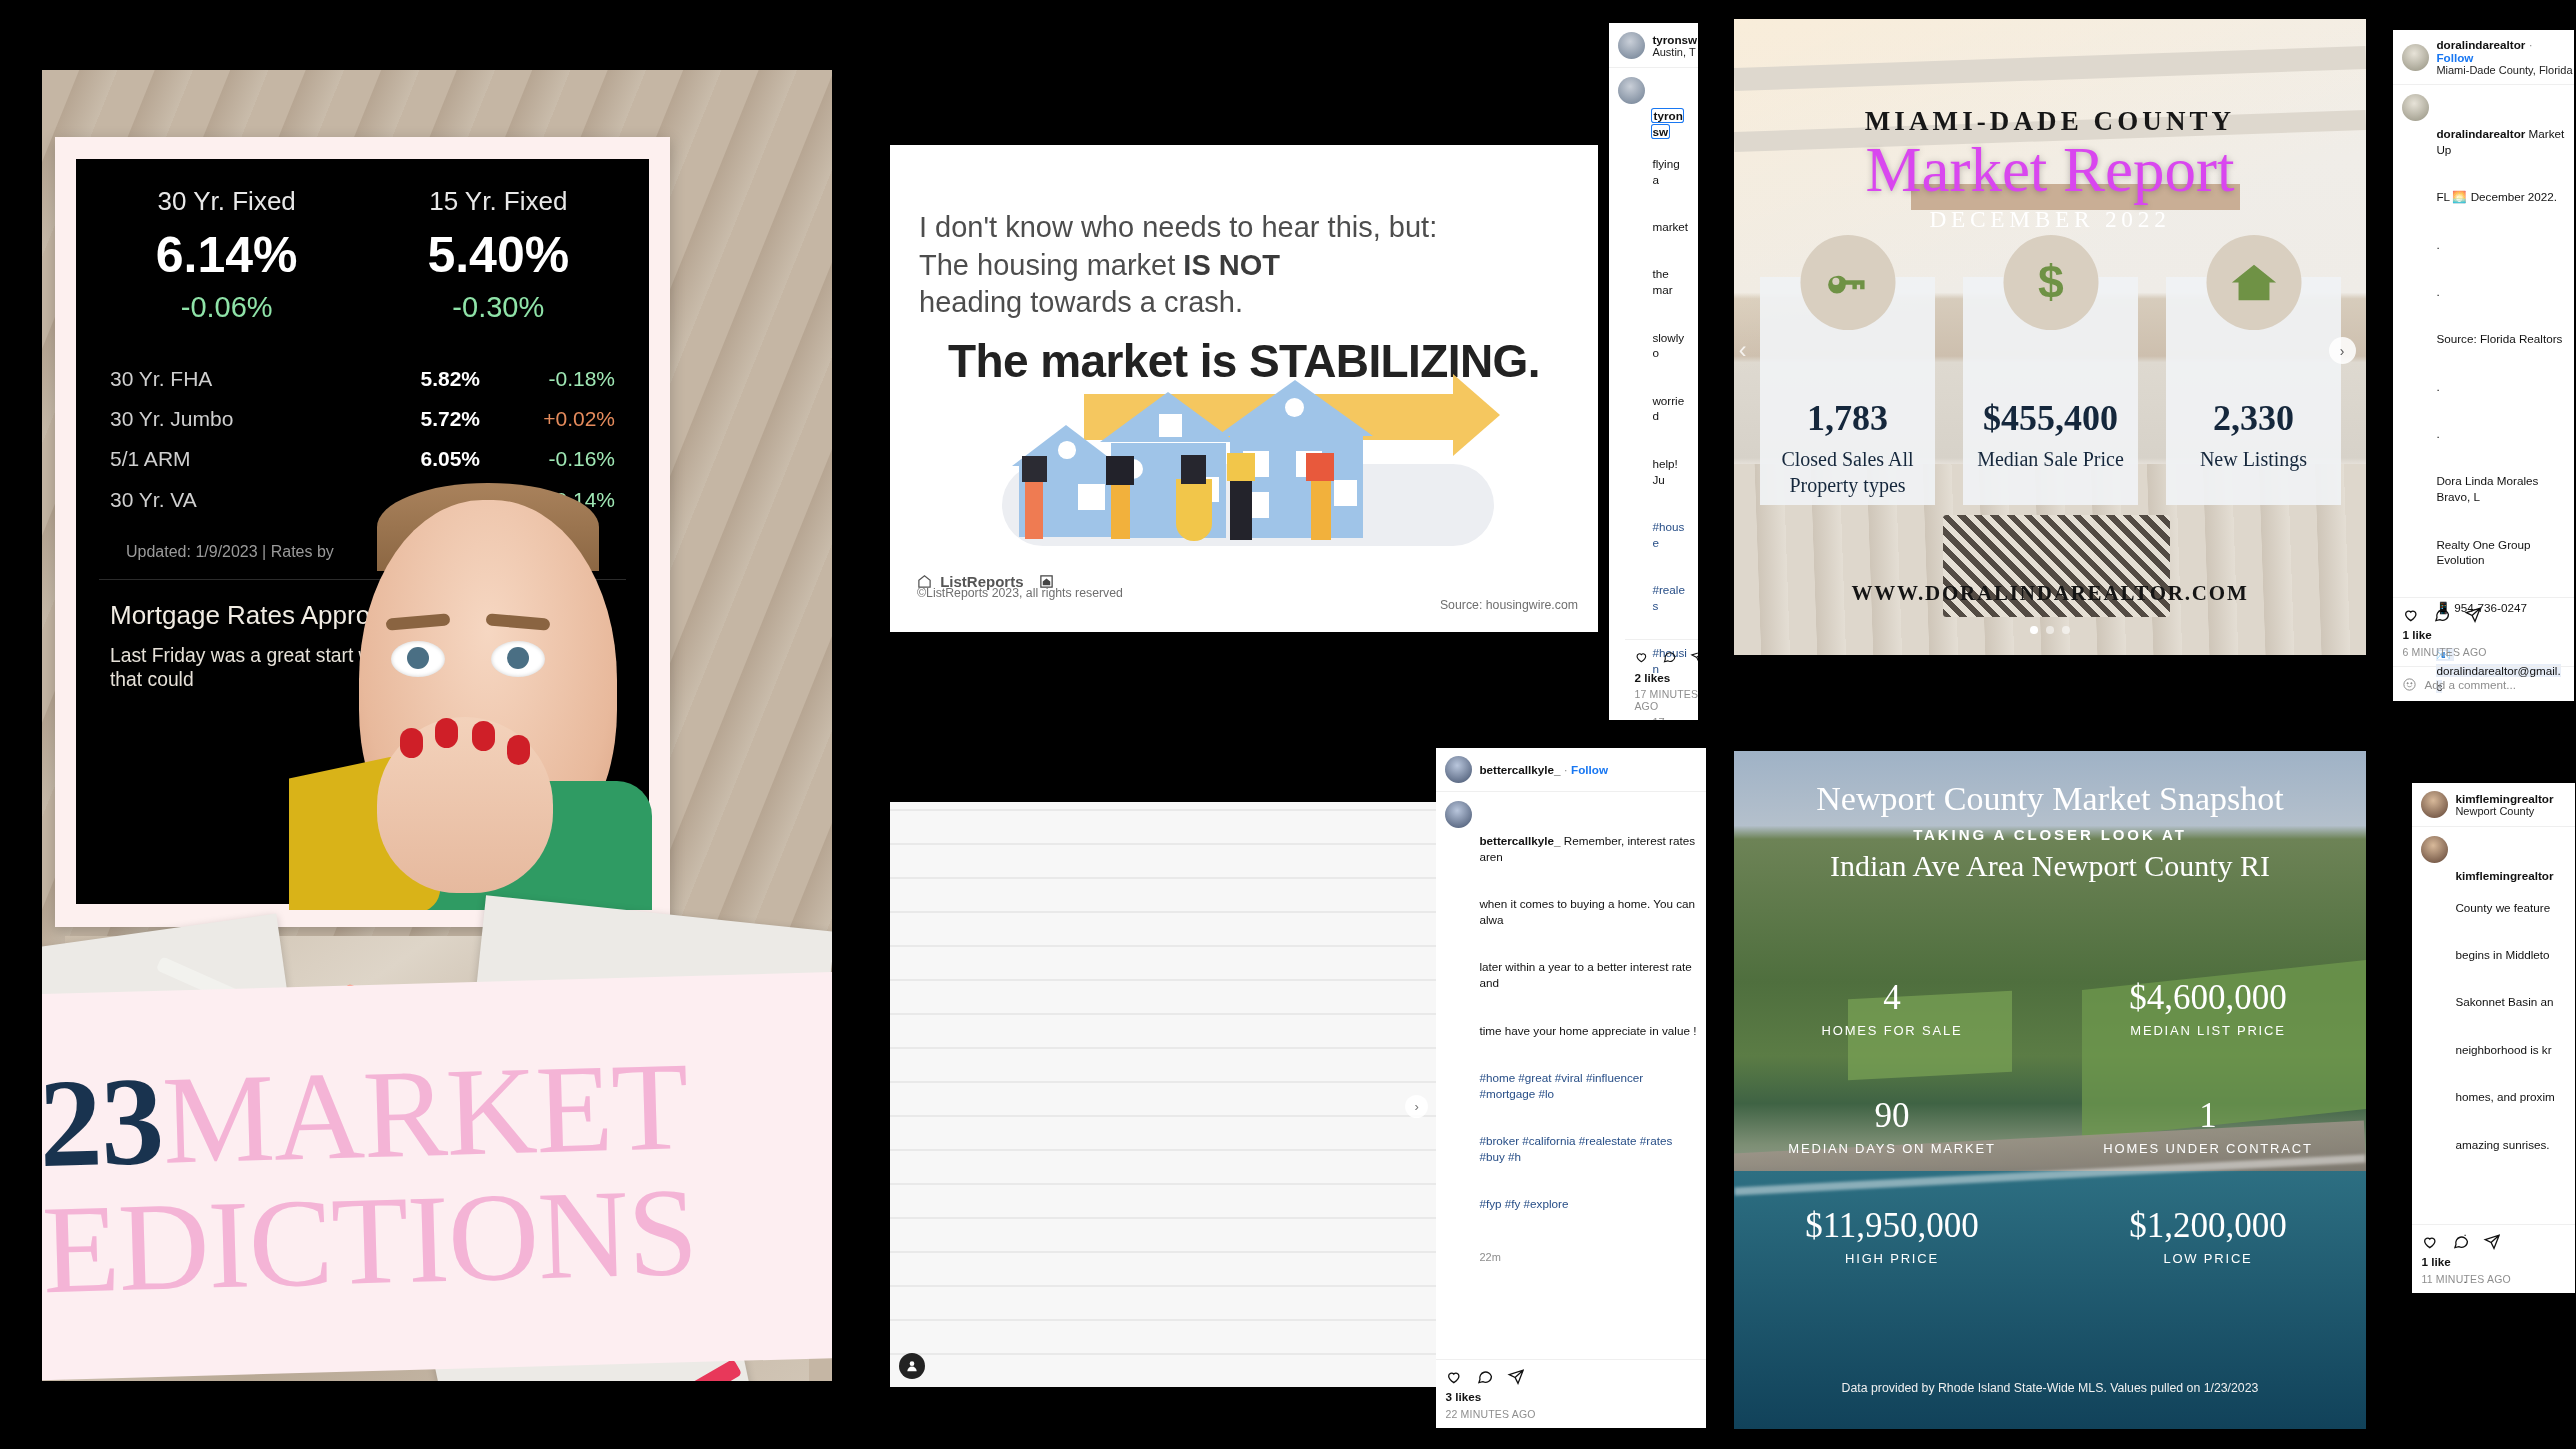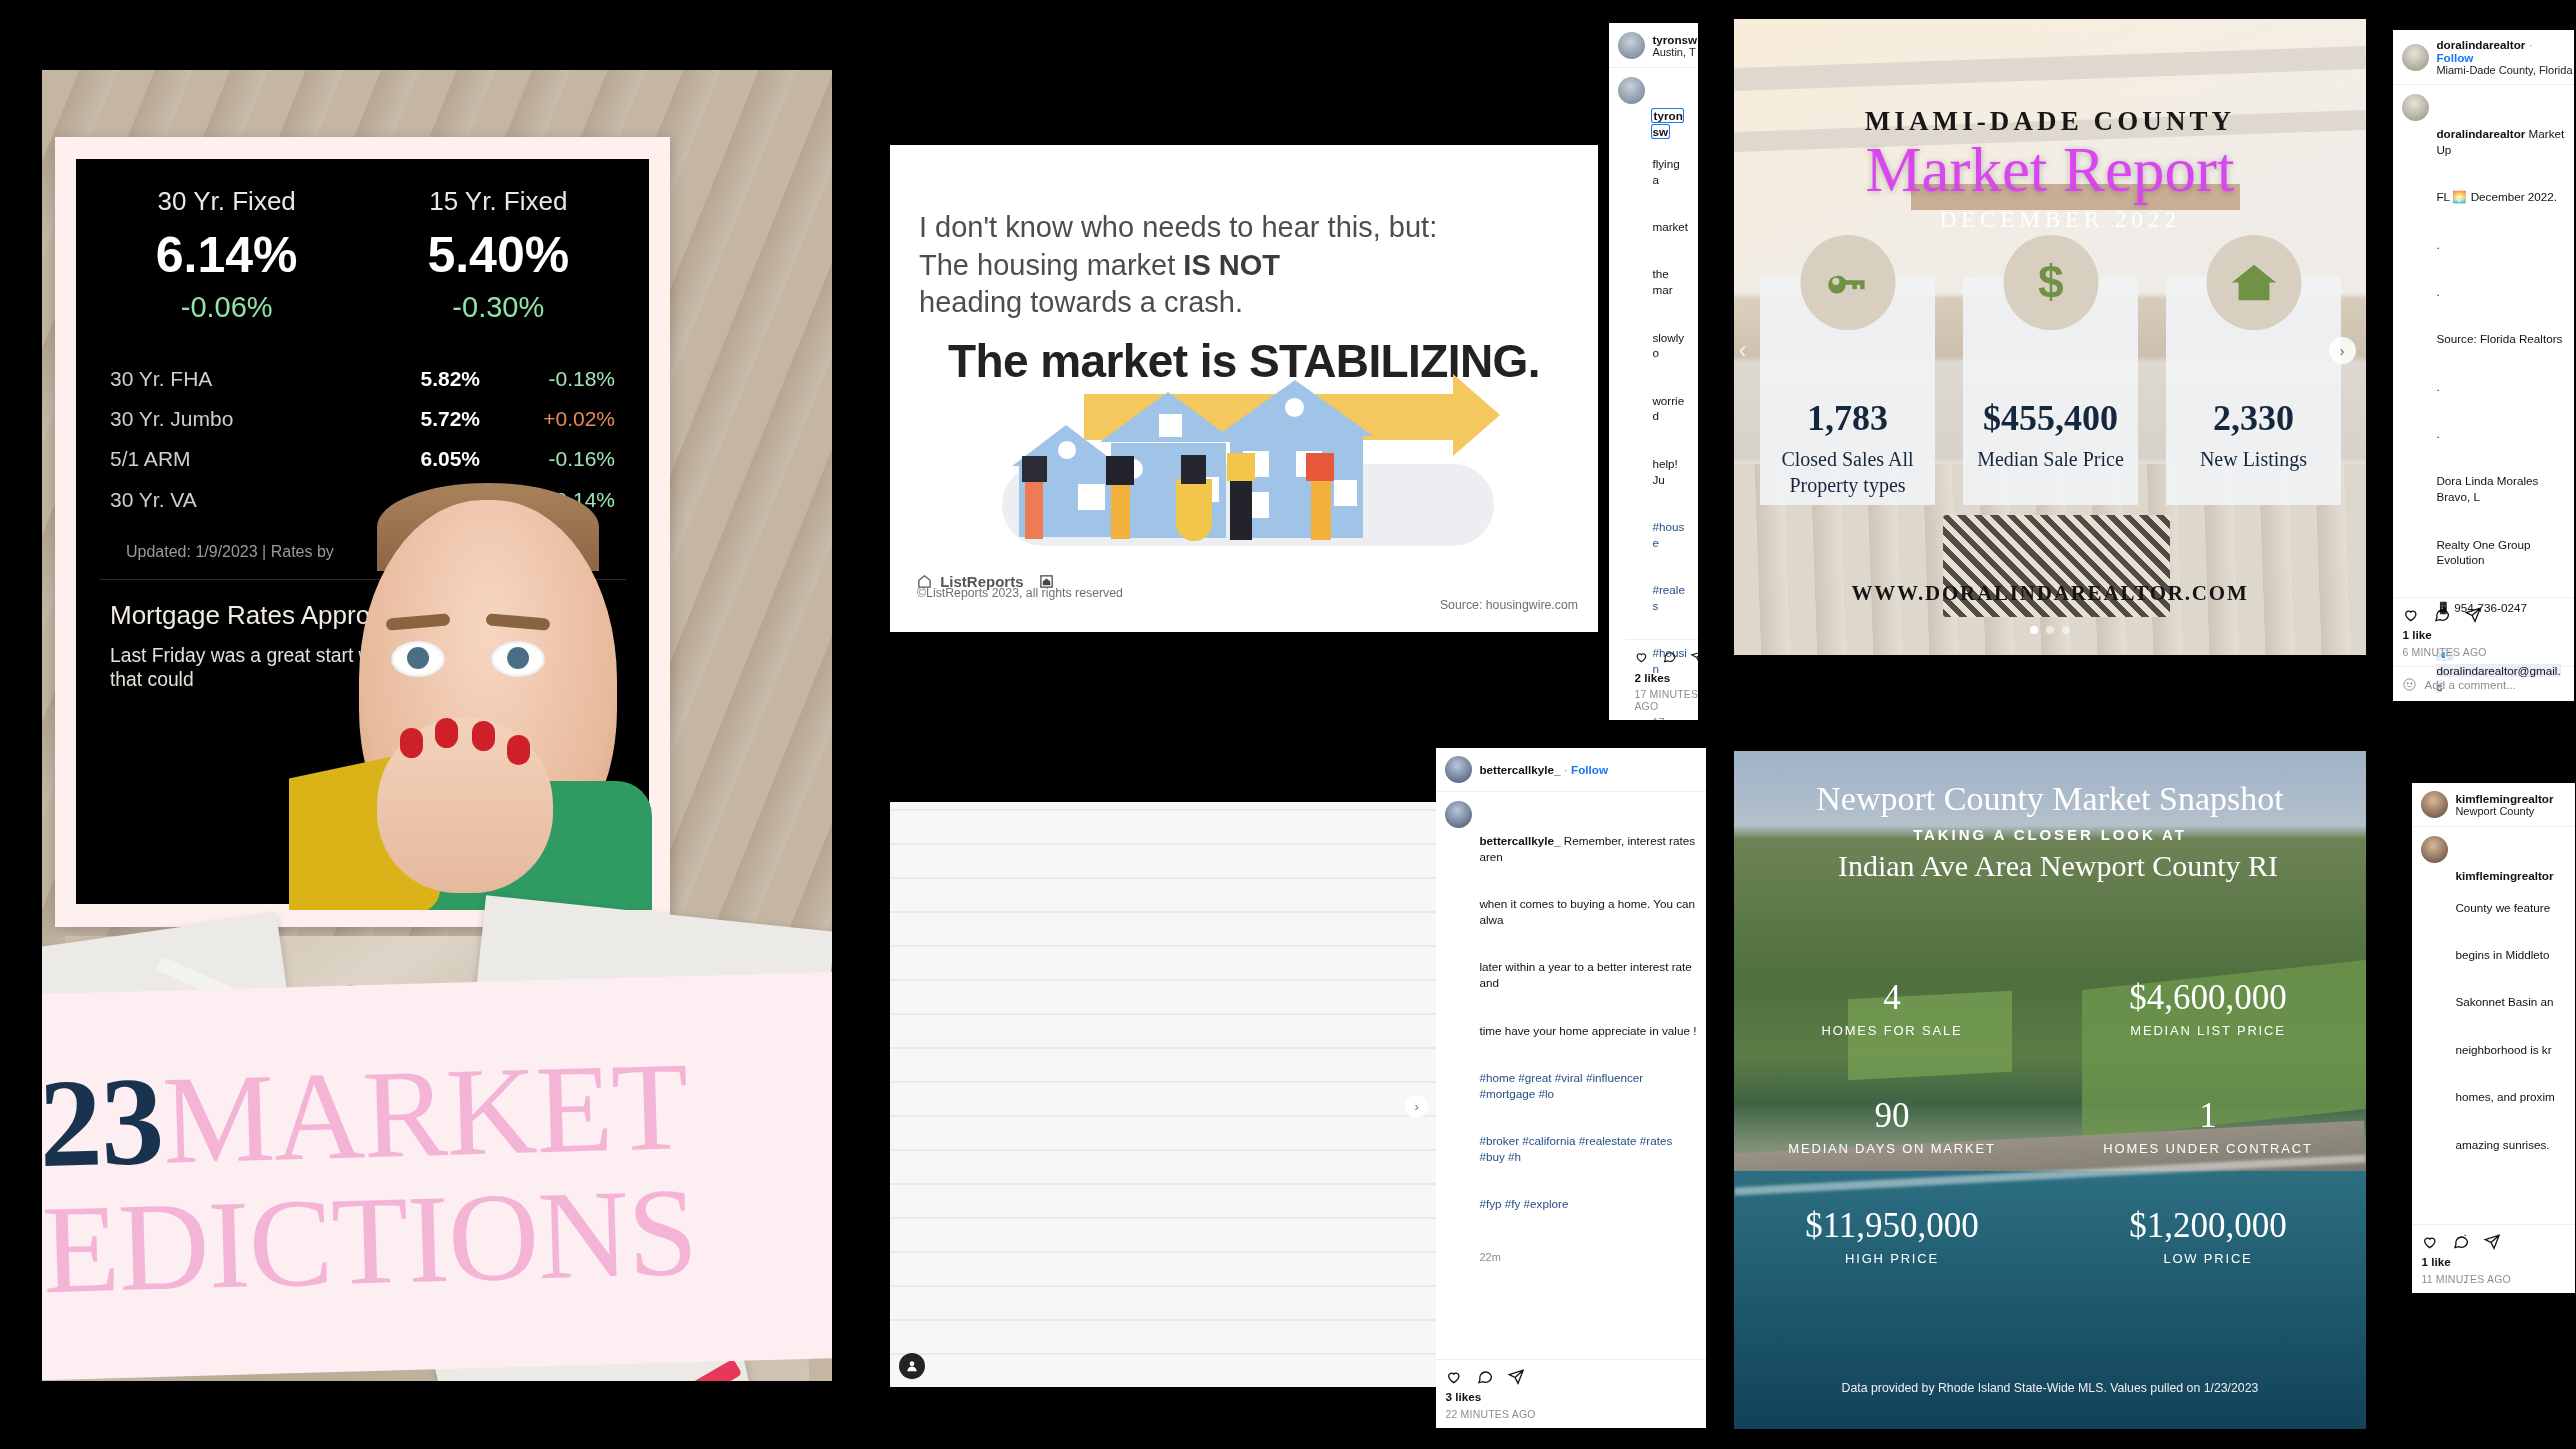--- a/index.html
+++ b/index.html
@@ -117,21 +117,21 @@
   #p3 .beam{position:absolute;background:#ded8ce;}
   #p3 .floor{position:absolute;left:0;bottom:0;width:100%;height:30%;
      background:repeating-linear-gradient(88deg,#ded7cc 0,#ded7cc 27px,#cfc6b9 27.5px,#e4ded4 56px);}
   #p3 .rug{position:absolute;left:33%;bottom:6%;width:36%;height:16%;border-radius:3.5px;
      background:repeating-linear-gradient(45deg,#3b332c 0 5.9px,#e7e1d6 5.9px 11.7px);opacity:.85;}
   #p3 .ttl1{position:absolute;top:87px;width:100%;text-align:center;font-family:"Liberation Serif",serif;
      font-size:27px;letter-spacing:4.1px;color:#171717;font-weight:bold;}
   #p3 .ttl2{position:absolute;top:115px;width:100%;text-align:center;font-family:"Liberation Serif",serif;
      font-size:63px;color:#d946ef;text-shadow:0 1.2px 5.9px rgba(0,0,0,.25);}
   #p3 .ttl3{position:absolute;top:187px;width:100%;text-align:center;font-family:"Liberation Serif",serif;
-     font-size:23.4px;letter-spacing:4.7px;color:#fff;margin-left:10px;}
+     font-size:23.4px;letter-spacing:4.7px;color:#fff;}
   #p3 .cards{position:absolute;left:26px;top:258px;width:581px;display:flex;gap:28px;}
   #p3 .card{flex:1;background:rgba(240,242,244,.93);height:228px;position:relative;text-align:center;}
   #p3 .circ{position:absolute;left:50%;top:-42px;transform:translateX(-50%);width:95px;height:95px;border-radius:50%;
      background:#d9cfc0;display:flex;align-items:center;justify-content:center;}
   #p3 .num{font-family:"Liberation Serif",serif;font-weight:bold;font-size:36px;color:#15273c;margin-top:120px;}
   #p3 .lbl{font-family:"Liberation Serif",serif;font-size:20px;color:#15273c;line-height:1.3;margin-top:7px;}
   #p3 .url{position:absolute;bottom:49px;width:100%;text-align:center;font-family:"Liberation Serif",serif;
      font-weight:bold;font-size:21px;letter-spacing:1.8px;color:#141414;}
   #p3 .pager{position:absolute;bottom:21px;width:100%;display:flex;justify-content:center;gap:8.2px;}
   #p3 .pager i{width:7.6px;height:7.6px;border-radius:50%;background:rgba(255,255,255,.55);display:block;}
@@ -168,21 +168,21 @@
      linear-gradient(180deg,#9fb2c6 0%,#b4c0cc 11%,#6d8356 13%,#4f6f3e 34%,#5b7c45 45%,#3f6344 52%,#7c8e74 58%,#8d9a86 61%,#2b6b7e 66%,#1f5a72 80%,#174a63 100%);}
   #p5 .field{position:absolute;left:55%;top:33%;width:45%;height:22%;background:#6f9a4d;opacity:.75;transform:skewY(-6deg);}
   #p5 .field2{position:absolute;left:18%;top:36%;width:26%;height:12%;background:#7aa455;opacity:.7;transform:skewY(-3deg);}
   #p5 .rocks{position:absolute;left:0;top:57%;width:100%;height:10%;
      background:linear-gradient(180deg,#9d9388,#6f6760);opacity:.85;transform:rotate(-3deg);}
   #p5 .sea{position:absolute;left:0;bottom:0;width:100%;height:38%;
      background:linear-gradient(180deg,#2d6f82,#11425a);}
   #p5 .surf{position:absolute;left:0;top:62%;width:100%;height:8.2px;background:rgba(255,255,255,.45);transform:rotate(-3deg);filter:blur(1.8px);}
   #p5 .t1{position:absolute;top:29px;width:100%;text-align:center;font-family:"Liberation Serif",serif;font-size:34px;color:#fff;}
   #p5 .t2{position:absolute;top:75px;width:100%;text-align:center;font-size:15px;letter-spacing:2.9px;color:#fff;font-weight:bold;}
-  #p5 .t3{position:absolute;top:98px;width:100%;text-align:center;font-family:"Liberation Serif",serif;font-size:30px;color:#fff;margin-left:8px;}
+  #p5 .t3{position:absolute;top:98px;width:100%;text-align:center;font-family:"Liberation Serif",serif;font-size:30px;color:#fff;}
   #p5 .gstat{position:absolute;width:100%;display:flex;}
   #p5 .gstat .s{width:50%;text-align:center;}
   #p5 .gstat .v{font-family:"Liberation Serif",serif;font-size:35px;color:#fff;}
   #p5 .gstat .l{font-size:13px;letter-spacing:1.8px;color:#fff;margin-top:4.7px;}
   #p5 .foot{position:absolute;bottom:34px;width:100%;text-align:center;font-size:12.3px;color:#f0f0f0;}
 </style>
 </head>
 <body>
 
 <div class="stage">

